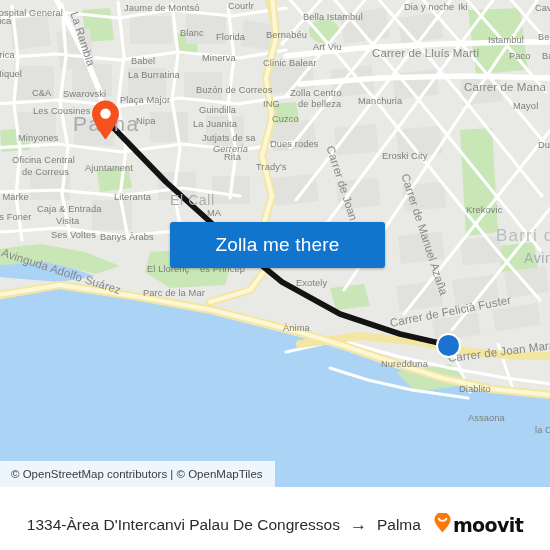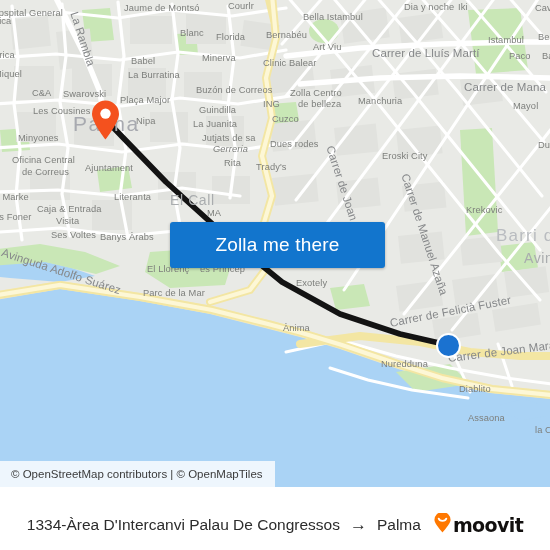--- a/index.html
+++ b/index.html
@@ -337,21 +337,21 @@
         <div class="lbl poi" style="left: 18px; top: 133px;">Minyones</div>
         <div class="lbl poi" style="left: 202px; top: 133px;">Jutjats de sa</div>
         <div class="lbl poi" style="left: 213px; top: 144px; font-style: italic;">Gerreria</div>
         <div class="lbl poi" style="left: 270px; top: 139px;">Dues rodes</div>
         <div class="lbl road rot-p70" style="left: 330px; top: 140px;">Carrer de Joan Alcover</div>
         <div class="lbl poi" style="left: 382px; top: 151px;">Eroski City</div>
         <div class="lbl poi" style="left: 538px; top: 140px;">Du</div>
         <div class="lbl poi" style="left: 12px; top: 155px;">Oficina Central</div>
         <div class="lbl poi" style="left: 22px; top: 167px;">de Correus</div>
         <div class="lbl poi" style="left: 85px; top: 163px;">Ajuntament</div>
-        <div class="lbl poi" style="left: 224px; top: 158px; text-align: right;">Rita</div>
+        <div class="lbl poi" style="left: 224px; top: 152px; text-align: right;">Rita</div>
         <div class="lbl poi" style="left: 256px; top: 162px;">Trady's</div>
         <div class="lbl road rot-p70" style="left: 405px; top: 168px;">Carrer de Manuel Azaña</div>
         <div class="lbl poi" style="left: -5px; top: 192px;">y Marke</div>
         <div class="lbl poi" style="left: 114px; top: 192px;">Literanta</div>
         <div class="lbl place" style="left: 170px; top: 192px;">El Call</div>
         <div class="lbl poi" style="left: 466px; top: 205px;">Krekovic</div>
         <div class="lbl poi" style="left: 37px; top: 204px;">Caja &amp; Entrada</div>
         <div class="lbl poi" style="left: 56px; top: 216px;">Visita</div>
         <div class="lbl poi" style="left: -6px; top: 212px;">es Foner</div>
         <div class="lbl poi" style="left: 207px; top: 208px;">MA</div>

